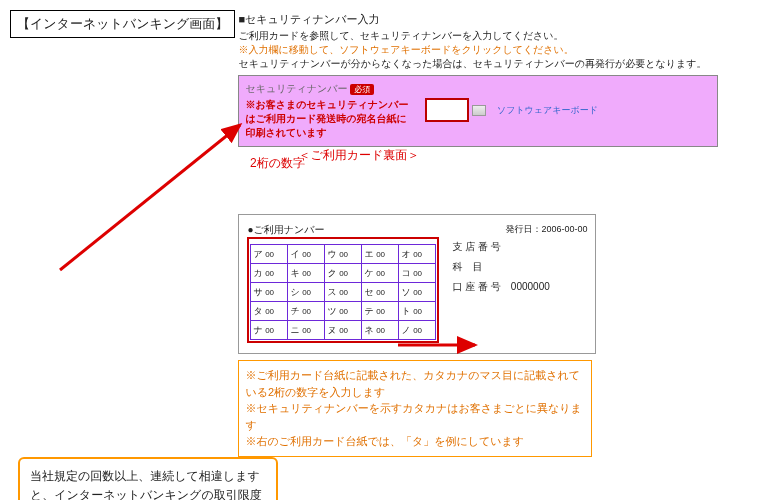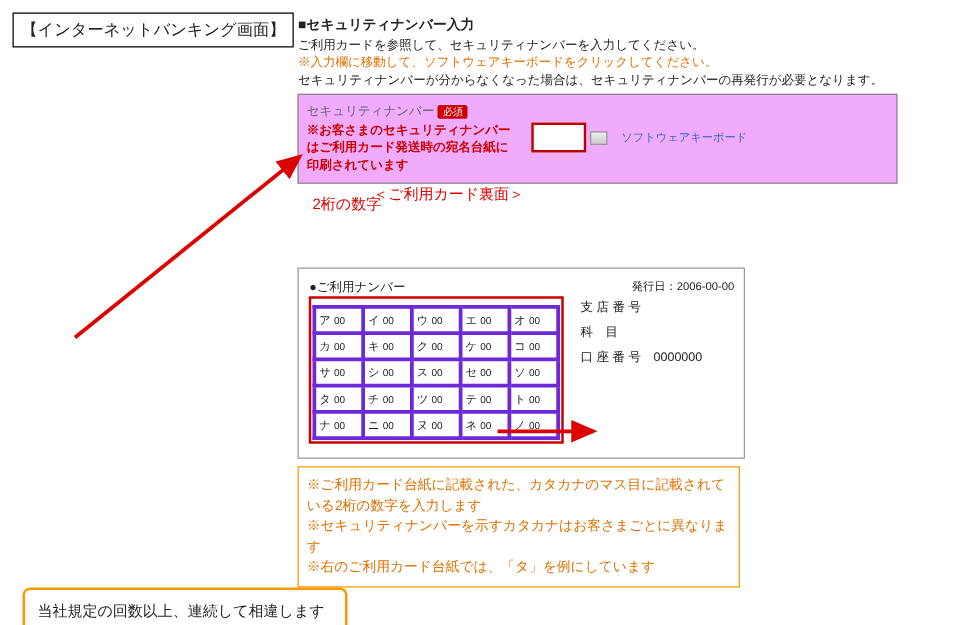--- a/index.html
+++ b/index.html
@@ -1,37 +1,37 @@
 <!DOCTYPE html>
 <html><head>
 <meta charset="utf-8">
 <style>
   body { margin:0; padding:10px; background:#fff; font-family:"Hiragino Kaku Gothic Pro","Meiryo",sans-serif; font-size:11px; color:#222; width:768px; box-sizing:border-box; position:relative; }
   .title-bar { border:1px solid #000; padding:4px 6px; display:inline-block; font-size:13px; margin-bottom:20px; }
   .col-left { width:480px; display:inline-block; vertical-align:top; }
   .col-right { width:260px; display:inline-block; vertical-align:top; margin-left:8px; }
-  .section-head { font-weight:bold; font-size:11px; margin:2px 0; }
+  .section-head { font-weight:normal; font-size:11px; margin:2px 0; }
   .note-orange { color:#e07000; font-size:10px; }
   .note-small { font-size:10px; }
   .panel { border:1px solid #888; background:#f0abfc; padding:6px; margin-top:4px; font-size:10px; position:relative; }
   .panel-label { color:#666; font-size:10px; }
   .panel-red { color:#c00; font-size:10px; line-height:1.4;font-weight:bold; }
   .panel-badge { display:inline-block; background:#c00; color:#fff; font-size:8px; padding:0 4px; border-radius:2px; vertical-align:middle;}
   .input-box { display:inline-block; width:40px; height:20px; border:2px solid #b00; background:#fff; vertical-align:middle; }
   .soft-kb { color:#36c; font-size:9px; margin-left:6px;margin-top:26px; }
   .kb-icon { display:inline-block; width:12px; height:9px; border:1px solid #999; background:linear-gradient(#eee,#ccc); vertical-align:middle; margin-right:2px;}
   .annot-red { color:#d00; font-size:12px; }
   .bubble { border:2px solid #ff9800; border-radius:6px; padding:8px 10px; font-size:12px; line-height:1.6; }
   
   .card-back { border:1px solid #999; background:#fff; padding:8px; width:340px; margin-top:50px; position:relative; }
   .card-back-head { color:#d00; font-size:12px; margin-bottom:2px; margin-left:60px;}
   .card-label { font-size:10px; }
   .issue { font-size:9px; float:right; }
   table.kana { border-collapse:collapse; margin-top:4px; }
-  table.kana td { border:3px solid #6d28d9; width:32px; height:18px; font-size:9px; text-align:left; padding:0 2px;}
+  table.kana td { border:1px solid #6d28d9; width:32px; height:18px; font-size:9px; text-align:left; padding:0 2px;}
   .kana-wrap { border:2px solid #c00; display:inline-block; padding:1px;}
   .field-col { display:inline-block; vertical-align:top; font-size:10px; margin-left:10px; line-height:2;}
   .explain { border:1px solid #ff9800; padding:6px; font-size:11px; color:#e07000; margin-top:6px; line-height:1.5; width:340px;}
   
   svg.arrow { position:absolute; pointer-events:none; }
 </style>
 </head>
 <body>
 
 

